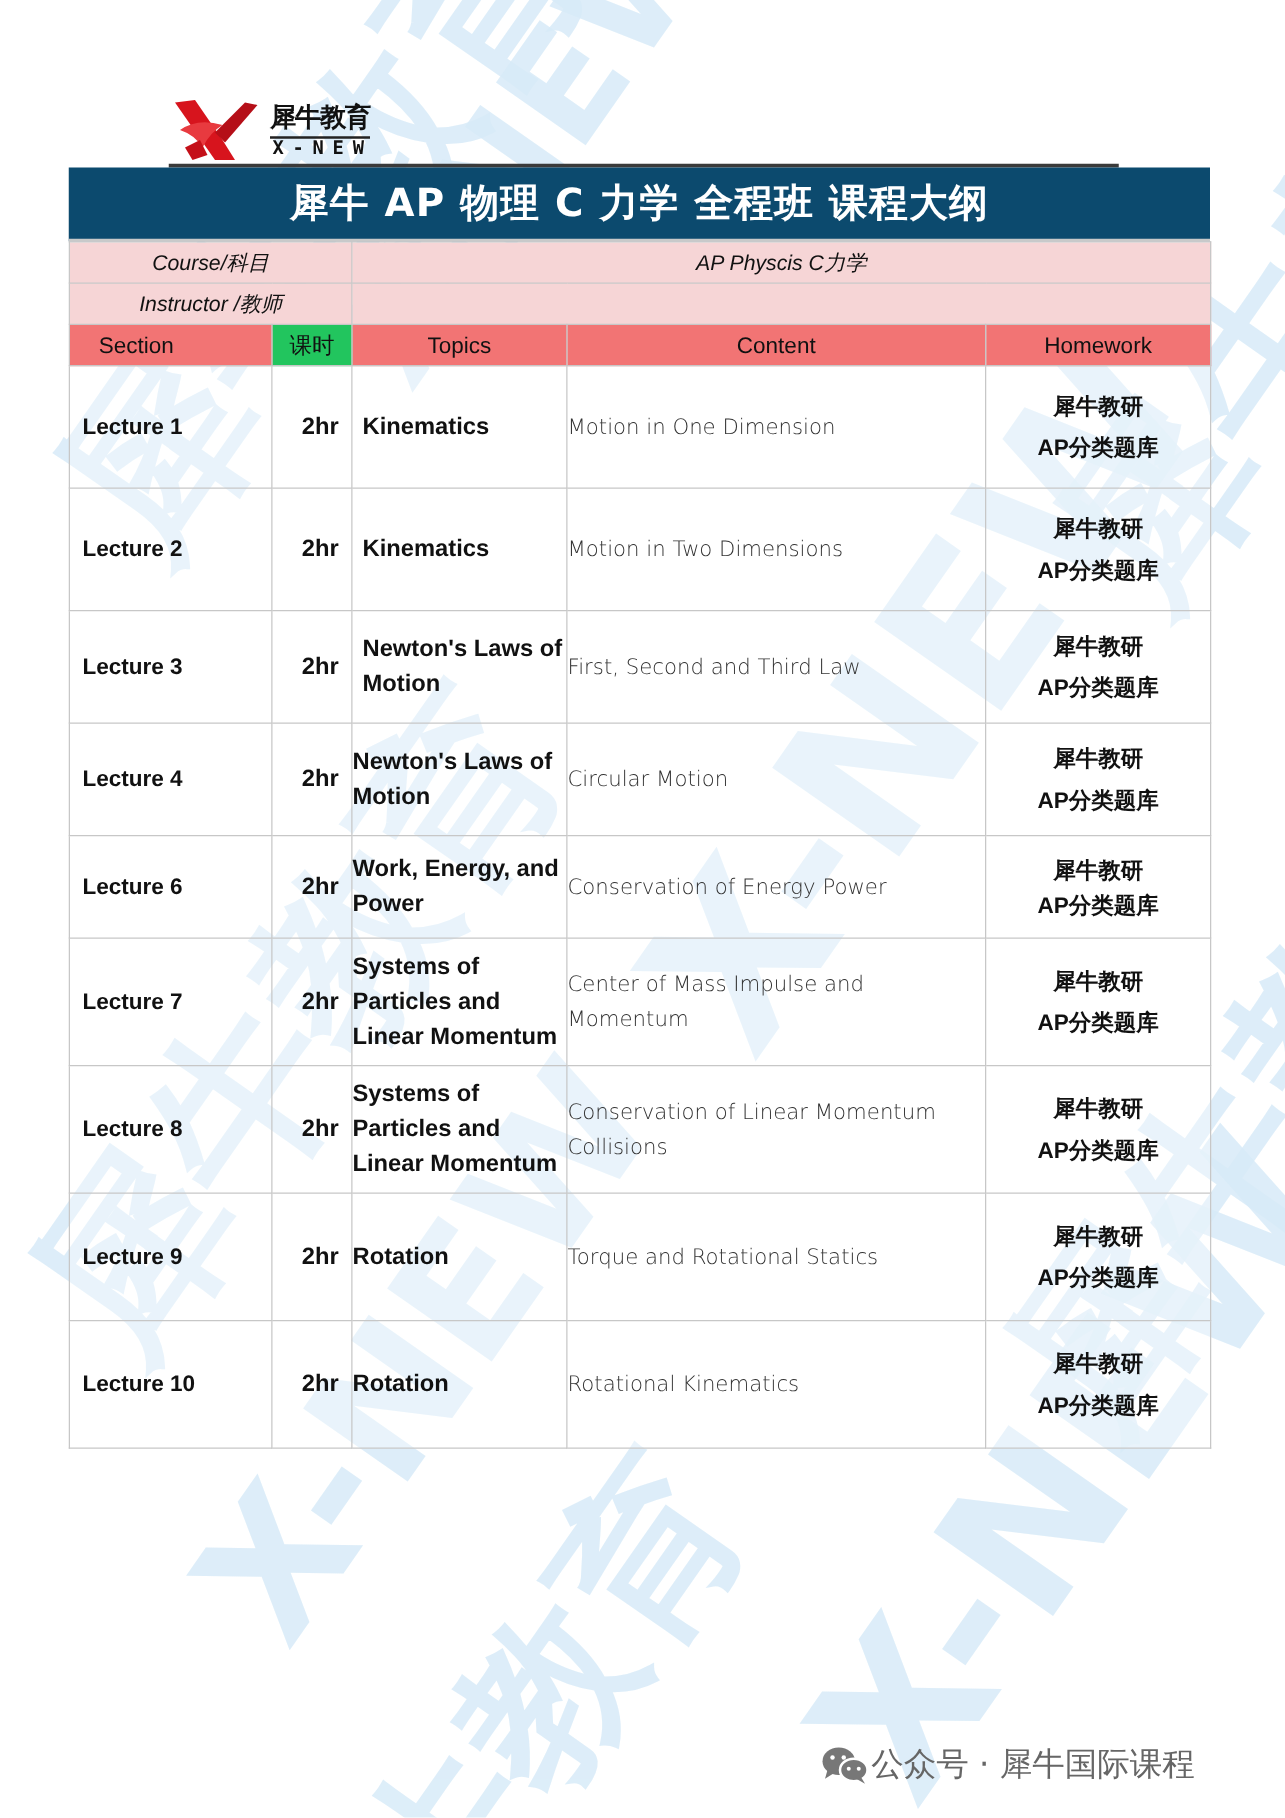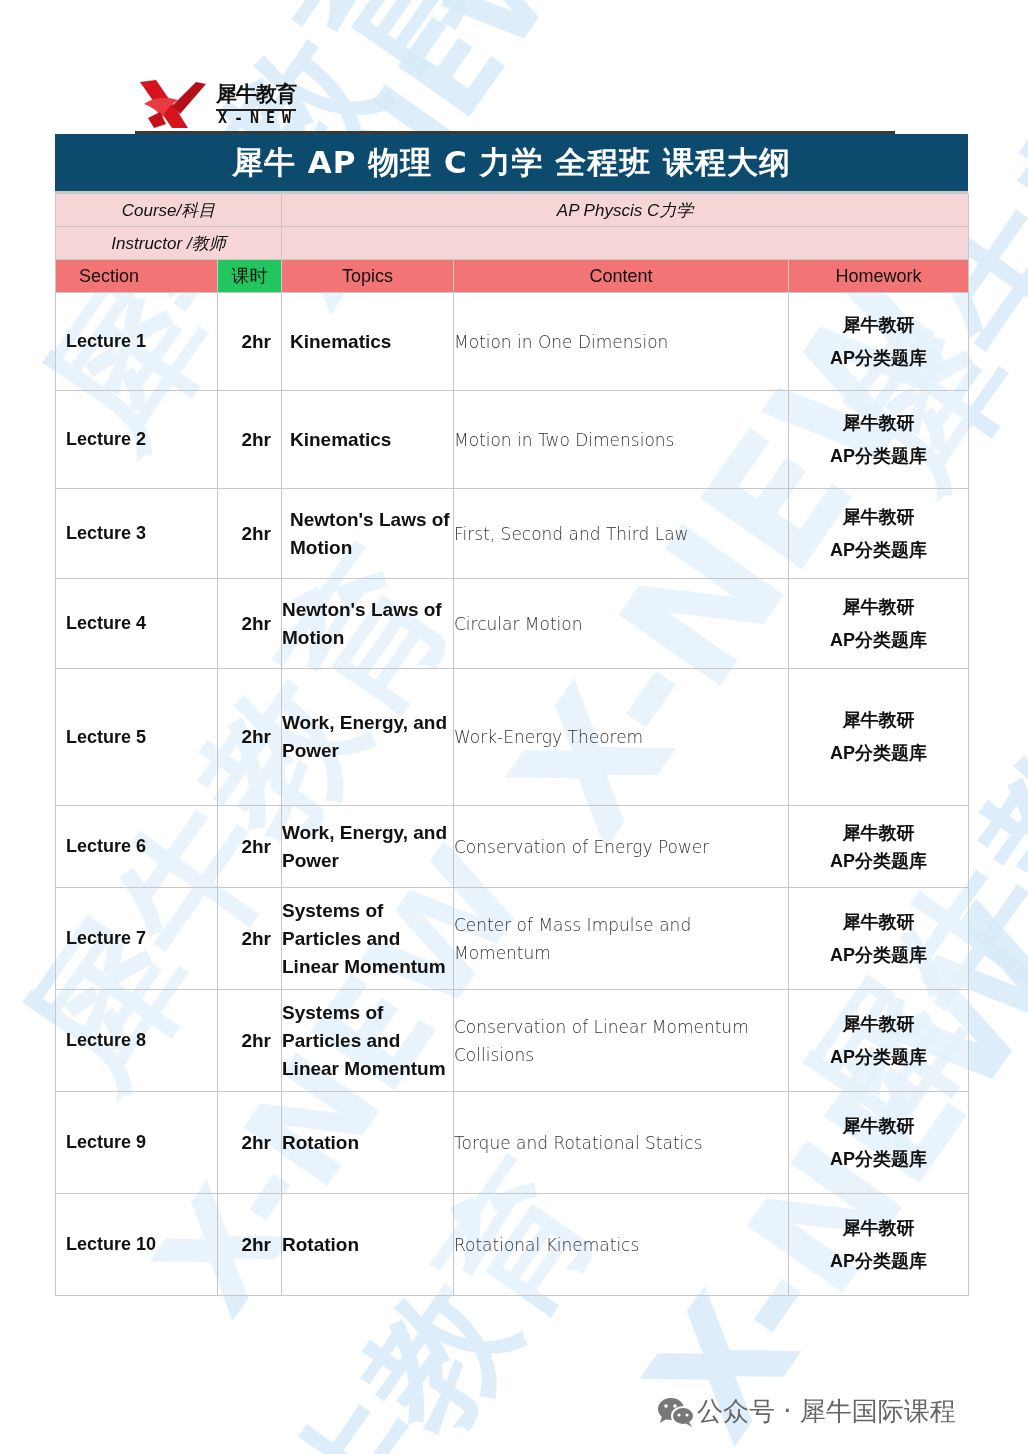--- a/index.html
+++ b/index.html
@@ -130,30 +130,20 @@
     <tr class="body-row" style="height:90px">
       <td class="sec">Lecture 4</td>
       <td class="hrs">2hr</td>
       <td class="topic tight">Newton's Laws of Motion</td>
       <td class="content">Circular Motion</td>
       <td class="hw">
             <div>犀牛教研</div>
             <div>AP分类题库</div>
           </td>
     </tr>
-    <tr class="body-row" style="height:137px">
-      <td class="sec">Lecture 5</td>
-      <td class="hrs">2hr</td>
-      <td class="topic tight">Work, Energy, and Power</td>
-      <td class="content">Work-Energy Theorem</td>
-      <td class="hw">
-            <div>犀牛教研</div>
-            <div>AP分类题库</div>
-          </td>
-    </tr>
     <tr class="body-row" style="height:82px">
       <td class="sec">Lecture 6</td>
       <td class="hrs">2hr</td>
       <td class="topic tight">Work, Energy, and Power</td>
       <td class="content">Conservation of Energy  Power</td>
       <td class="hw" style="line-height:28px">
             <div>犀牛教研</div>
             <div>AP分类题库</div>
           </td>
     </tr>

